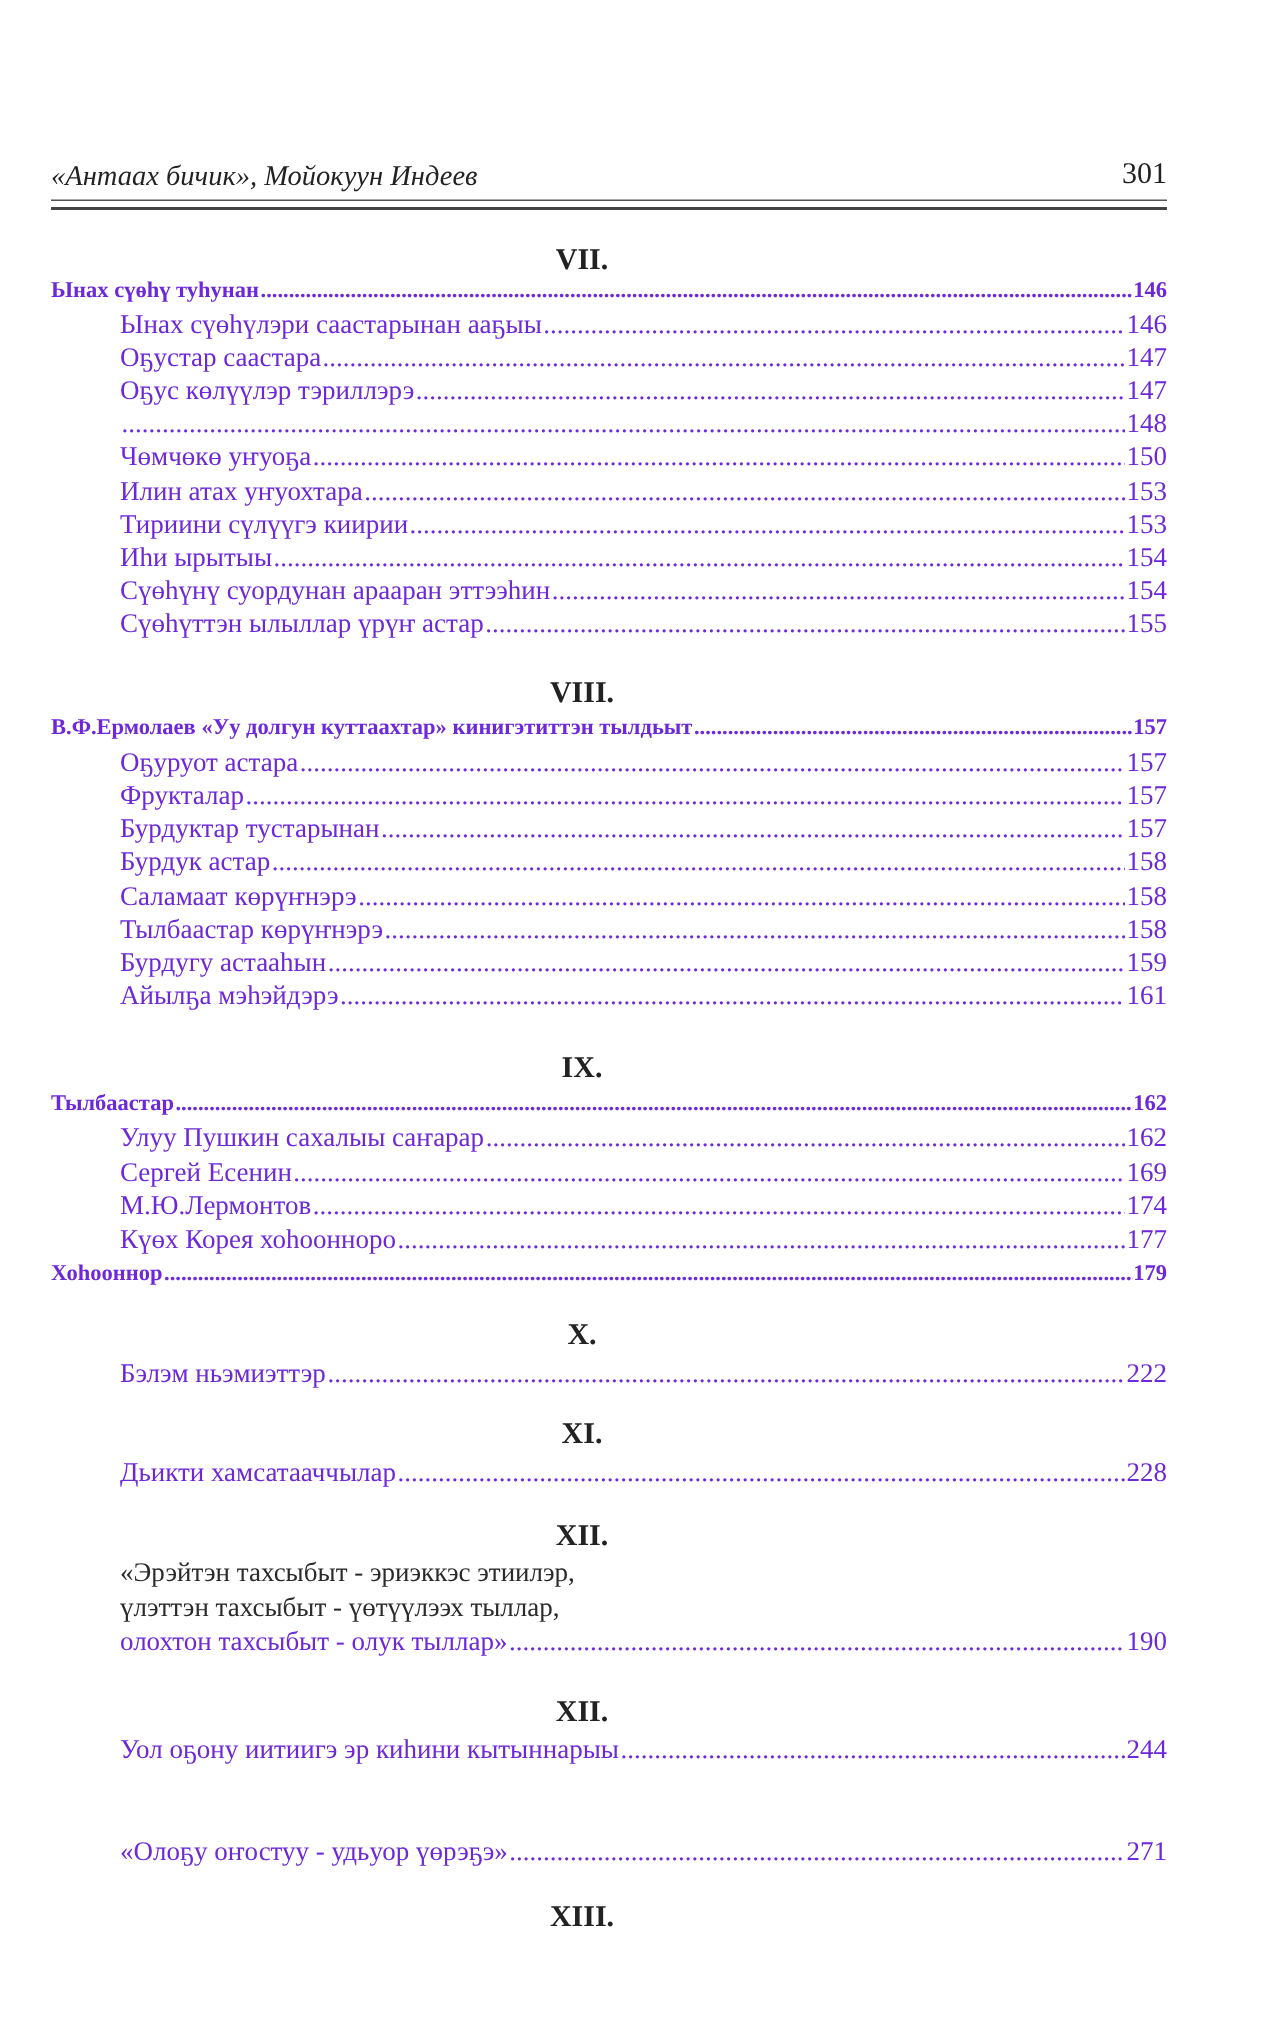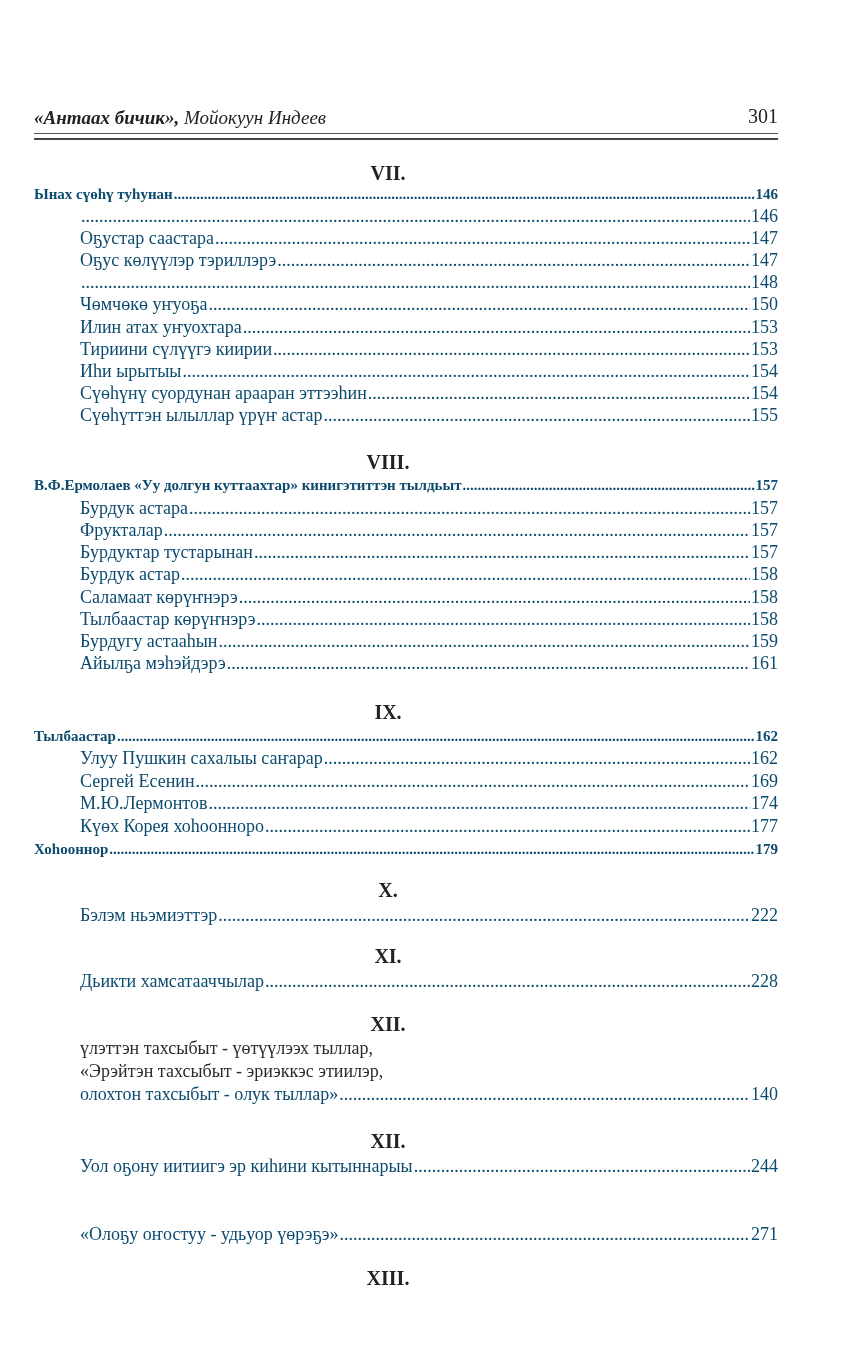--- a/index.html
+++ b/index.html
@@ -1,27 +1,27 @@
 <!DOCTYPE html>
 <html><head>
 <meta charset="utf-8">
 <style>
   html, body { margin:0; padding:0; background:#ffffff; }
   body { width:842px; height:1347px; position:relative; overflow:hidden;
          font-family:"Liberation Serif","DejaVu Serif",serif; color:#1a1a1a; }
   .header { position:absolute; left:34px; top:103px; width:744px; height:26px; }
   .header .title { position:absolute; left:0; top:4px; font-size:19px; font-style:italic; color:#222; }
-  .header .title b { font-weight:bold;text-align:center; }
+  .header .title b { font-weight:normal;text-align:center; }
   .header .pageno { position:absolute; right:0; top:2px; font-size:20px; color:#222; }
   .rule { position:absolute; left:34px; top:133px; width:744px; height:4px;
           border-top:1px solid #555; border-bottom:2px solid #444; }
   .sec { position:absolute; left:0; width:776px; text-align:center; font-weight:bold;
          font-size:20px; color:#222; }
   .row { position:absolute; height:22px; line-height:22px; font-size:18px;
-         display:flex; align-items:flex-end; white-space:nowrap; color:#0c4a6e; }
+         display:flex; align-items:flex-end; white-space:nowrap; color:#6d28d9; }
   .row .lbl { flex:0 0 auto; }
   .row .dots { flex:1 1 auto; overflow:hidden; margin:0 1px; }
   .row .dots::after { content:"................................................................................................................................................................................................................................................"; letter-spacing:0px; }
   .row .pg { flex:0 0 auto; }
   .row.top { left:34px; width:744px; font-weight:bold; font-size:15px; }
   .row.sub { left:80px; width:698px; }
   .multi { position:absolute; left:80px; width:698px; font-size:18px; line-height:22.5px; color:#2a2a2a; }
 </style>
 </head>
 <body>
@@ -32,20 +32,21 @@
 </div>
 <div class="rule"></div>
 
 <div class="sec" style="top:162px">VII.</div>
 <div class="row top" style="top:183px">
     <span class="lbl">Ынах сүөһү туһунан</span>
     <span class="dots"></span>
     <span class="pg">146</span>
   </div>
 <div class="row sub" style="top:205px">
+    <span class="lbl">Ынах сүөһүлэри саастарынан ааҕыы</span>
     <span class="dots"></span>
     <span class="pg">146</span>
   </div>
 <div class="row sub" style="top:227px">
     <span class="lbl">Оҕустар саастара</span>
     <span class="dots"></span>
     <span class="pg">147</span>
   </div>
 <div class="row sub" style="top:249px">
     <span class="lbl">Оҕус көлүүлэр тэриллэрэ</span>
@@ -87,21 +88,21 @@
     <span class="pg">155</span>
   </div>
 
 <div class="sec" style="top:451px">VIII.</div>
 <div class="row top" style="top:474px">
     <span class="lbl">В.Ф.Ермолаев «Уу долгун куттаахтар» кинигэтиттэн тылдьыт</span>
     <span class="dots"></span>
     <span class="pg">157</span>
   </div>
 <div class="row sub" style="top:497px">
-    <span class="lbl">Бурдук астара</span>
+    <span class="lbl">Оҕуруот астара</span>
     <span class="dots"></span>
     <span class="pg">157</span>
   </div>
 <div class="row sub" style="top:519px">
     <span class="lbl">Фрукталар</span>
     <span class="dots"></span>
     <span class="pg">157</span>
   </div>
 <div class="row sub" style="top:541px">
     <span class="lbl">Бурдуктар тустарынан</span>
@@ -175,27 +176,27 @@
 
 <div class="sec" style="top:945px">XI.</div>
 <div class="row sub" style="top:970px">
     <span class="lbl">Дьикти хамсатааччылар</span>
     <span class="dots"></span>
     <span class="pg">228</span>
   </div>
 
 <div class="sec" style="top:1013px">XII.</div>
 <div class="multi" style="top:1037px">
+  <div>«Эрэйтэн тахсыбыт - эриэккэс этиилэр,</div>
   <div>үлэттэн тахсыбыт - үөтүүлээх тыллар,</div>
-  <div>«Эрэйтэн тахсыбыт - эриэккэс этиилэр,</div>
 </div>
 <div class="row sub" style="top:1083px">
     <span class="lbl">олохтон тахсыбыт - олук тыллар»</span>
     <span class="dots"></span>
-    <span class="pg">140</span>
+    <span class="pg">190</span>
   </div>
 
 <div class="sec" style="top:1130px">XII.</div>
 <div class="row sub" style="top:1155px">
     <span class="lbl">Уол оҕону иитиигэ эр киһини кытыннарыы</span>
     <span class="dots"></span>
     <span class="pg">244</span>
   </div>
 
 <div class="sec" style="top:1267px">XIII.</div>

